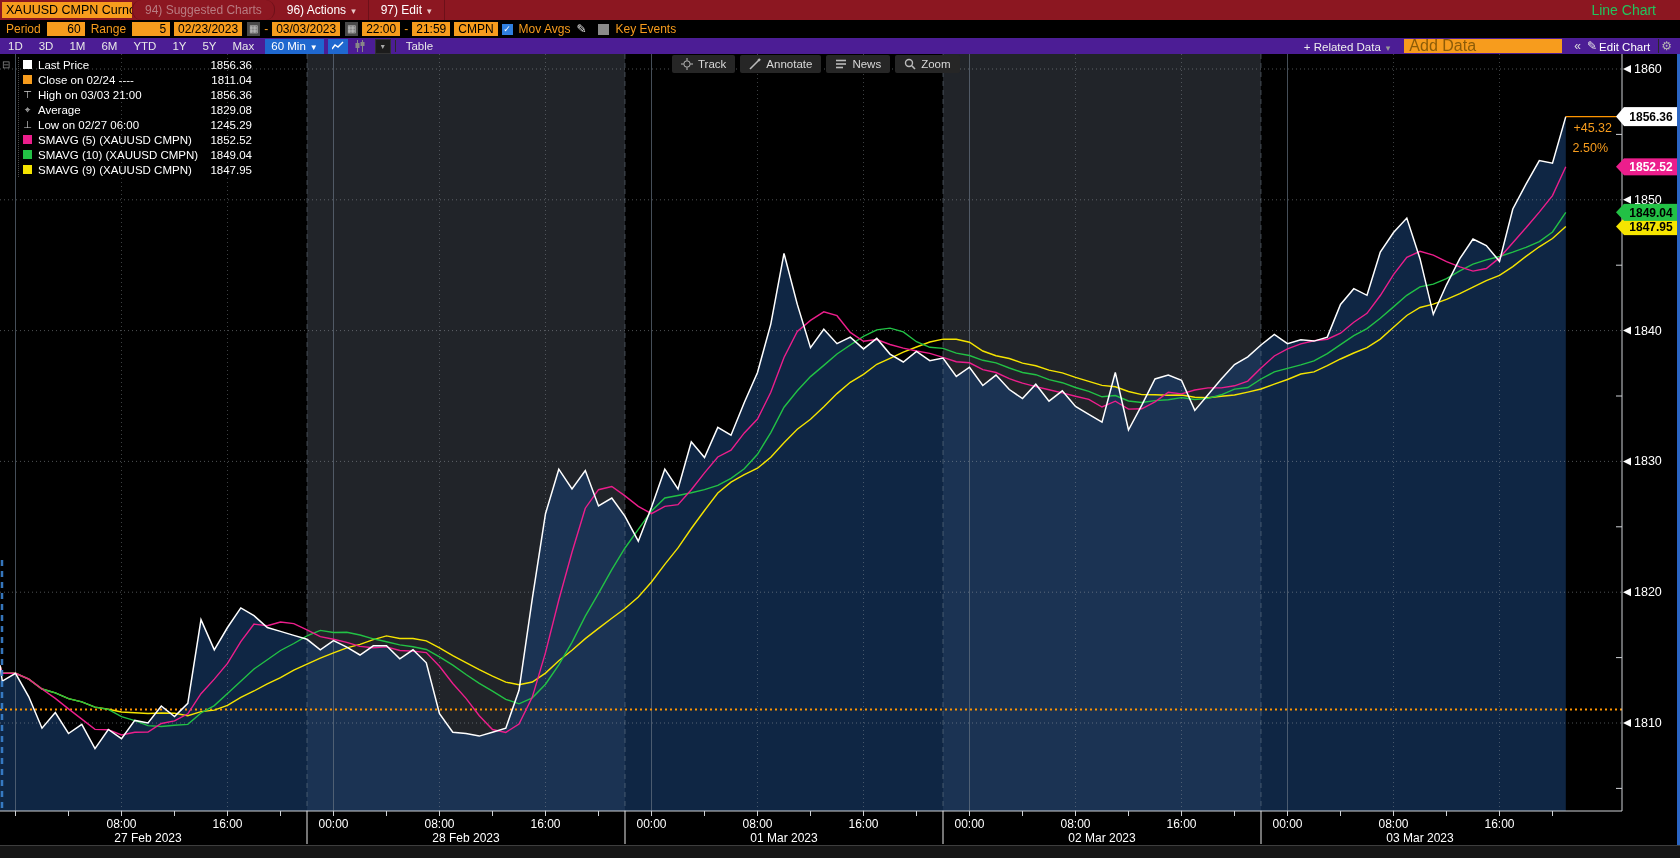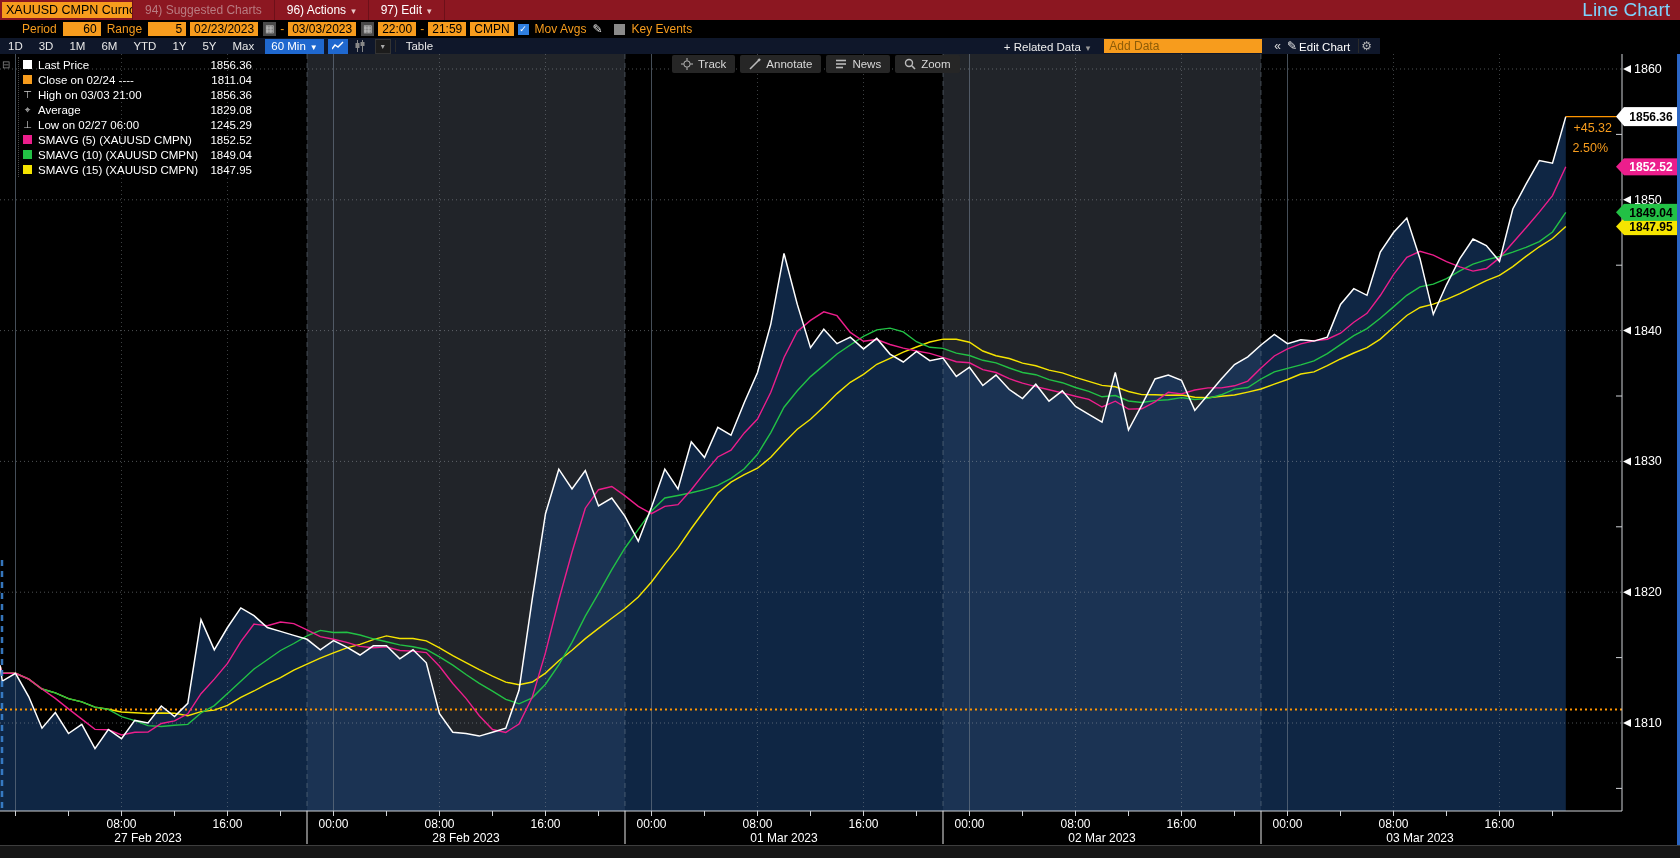--- a/index.html
+++ b/index.html
@@ -4,54 +4,54 @@
 <style>
   html,body{margin:0;padding:0;background:#000;}
   .screen{position:relative;width:1680px;height:858px;background:#000;overflow:hidden;
           font-family:"Liberation Sans",sans-serif;-webkit-font-smoothing:antialiased;}
   
   .titlebar{position:absolute;top:0;left:0;width:1680px;height:20px;background:#8c1721;
             display:flex;align-items:center;font-size:12px;color:#fff;}
   .ticker-box{background:#f79c1d;color:#000;height:16px;line-height:16px;margin-left:2px;
               padding:0 4px;width:122px;white-space:nowrap;overflow:hidden;font-size:12.5px;}
   .ghost-item{color:#b97c82;padding:0 12px;border-left:1px solid #6d1019;border-right:1px solid #6d1019;
-              height:20px;line-height:20px;}
+              height:20px;line-height:20px;border-radius:9px;}
   .menu-item{color:#fff;padding:0 12px;border-right:1px solid #6d1019;height:20px;line-height:20px;cursor:default;}
   .caret{font-size:9px;color:#e8c7c7;margin-left:5px;}
-  .title-right{margin-left:auto;padding-right:10px;font-size:19px;color:#7dd3fc;}
+  .title-right{margin-left:auto;padding-right:24px;font-size:14px;color:#22c55e;}
   
   .settingsbar{position:absolute;top:20px;left:0;width:1680px;height:18px;background:#000;
                display:flex;align-items:center;font-size:12px;color:#f79c1d;}
   .settingsbar>*{margin-right:4px;}
   .amber-label{color:#f79c1d;padding:0 2px;}
   .amber-box{background:#f79c1d;color:#000;height:14px;line-height:14px;padding:0 4px;white-space:nowrap;text-align:center;}
   .num-box{width:30px;text-align:right;}
   .cal-addon{background:#4a4a4a;color:#c9c9c9;height:14px;line-height:14px;width:13px;text-align:center;
              font-size:10px;margin-left:1px;}
   .dash{color:#f79c1d;}
   .chk{width:11px;height:11px;display:inline-block;border:1px solid #555;box-sizing:border-box;
        font-size:9px;line-height:9px;text-align:center;color:#fff;}
   .chk.on{background:#2f7fe0;border-color:#2f7fe0;}
   .chk.off{background:#8a8a8a;border-color:#8a8a8a;}
   .pencil{color:#e8e8e8;font-size:12px;}
   
-  .rangebar{position:absolute;top:38px;left:0;width:1380px;height:16px;background:#0f172a;
+  .rangebar{position:absolute;top:38px;left:0;width:1680px;height:16px;background:#4c1d95;
             display:flex;align-items:center;font-size:11.5px;color:#e8e8e8;}
   .preset{padding:0 8px;height:16px;line-height:16px;cursor:default;}
   .interval-btn{background:#1f68cf;color:#fff;height:15px;line-height:15px;padding:0 6px;margin:0 3px;text-align:right;}
   .interval-btn .dn{font-size:8px;margin-left:4px;}
   .icon-btn{height:15px;width:20px;display:flex;align-items:center;justify-content:center;margin:0 1px;}
   .icon-btn.sel{background:#1f68cf;}
   .mini-caret{background:#1c1c1c;border:1px solid #333;color:#aaa;font-size:8px;height:13px;width:14px;
               display:flex;align-items:center;justify-content:center;margin:0 4px;}
   .table-btn{padding:0 10px;}
   .rb-right{margin-left:auto;display:flex;align-items:flex-end;}
   .related{color:#eee;padding:0 8px;}
   .add-data{background:#f79c1d;color:#8d5c08;width:148px;height:14px;line-height:14px;
-            padding:0 5px;font-size:12px;margin:0 6px;}
+            padding:0 5px;font-size:16px;margin:0 6px;}
   .chevrons{color:#ddd;padding:0 6px;font-size:12px;}
   .editchart{color:#fff;padding:0 8px 0 2px;}
   .gear{color:#b5b5b5;padding:0 8px 0 2px;font-size:12px;border-left:1px solid #2a2a2a;}
   .vsep{width:1px;height:12px;background:#2a2a2a;}
   
   .chart-tools{position:absolute;top:55px;left:672px;display:flex;z-index:5;}
   .tool-btn{background:#262626;color:#d8d8d8;height:18px;display:flex;align-items:center;
             padding:0 9px;margin-right:5px;font-size:11.5px;border-radius:2px;}
   .tool-btn svg{margin-right:5px;}
   
@@ -74,21 +74,21 @@
 
   <div class="titlebar">
     <div class="ticker-box">XAUUSD CMPN Curnc</div>
     <div class="ghost-item">94) Suggested Charts</div>
     <div class="menu-item"><span>96) Actions</span><span class="caret">▾</span></div>
     <div class="menu-item"><span>97) Edit</span><span class="caret">▾</span></div>
     <div class="title-right">Line Chart</div>
   </div>
 
   <div class="settingsbar">
-    <span class="amber-label" style="margin-left:20px">Period</span>
+    <span class="amber-label" style="margin-left:4px">Period</span>
     <span class="amber-box num-box">60</span>
     <span class="amber-label">Range</span>
     <span class="amber-box num-box">5</span>
     <span class="amber-box">02/23/2023</span>
     <span class="cal-addon">▦</span>
     <span class="dash">-</span>
     <span class="amber-box">03/03/2023</span>
     <span class="cal-addon">▦</span>
     <span class="amber-box">22:00</span>
     <span class="dash">-</span>
@@ -339,20 +339,20 @@
           <span>SMAVG (5) (XAUUSD CMPN)</span>
           <span class="lval">1852.52</span>
         </div>
         <div class="lrow">
           <span class="sw" style="background: rgb(34, 193, 69);"></span>
           <span>SMAVG (10) (XAUUSD CMPN)</span>
           <span class="lval">1849.04</span>
         </div>
         <div class="lrow">
           <span class="sw" style="background: rgb(245, 228, 0);"></span>
-          <span>SMAVG (15) (XAUUSD CMPN)</span>
+          <span>SMAVG (9) (XAUUSD CMPN)</span>
           <span class="lval">1847.95</span>
         </div>
       </div>
   </div>
 
   <div class="bottom-strip"></div>
 </div>
 
 </body></html>

